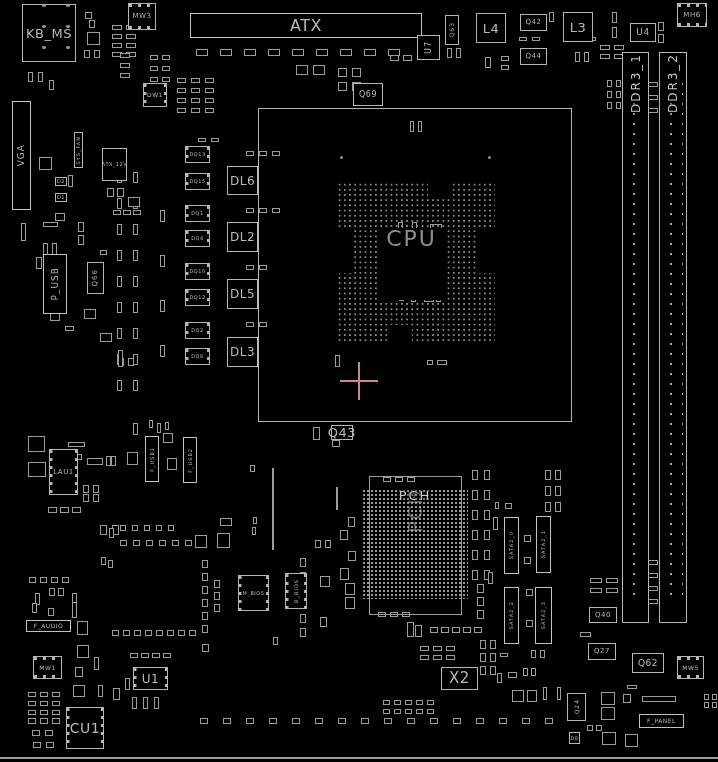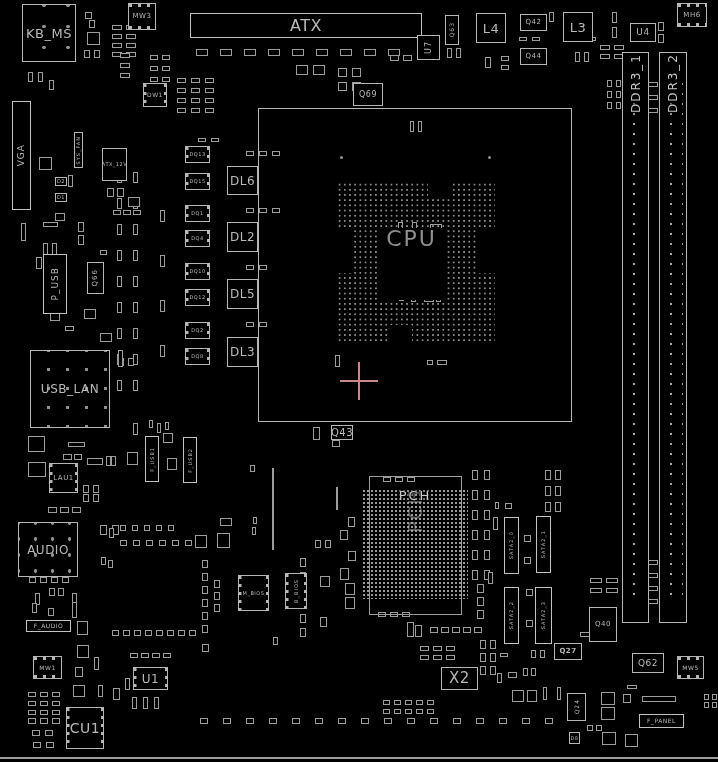--- a/index.html
+++ b/index.html
@@ -575,37 +575,31 @@
     </div>
     <div class="comp k-box" style="left: 227px; top: 279px; width: 31px; height: 30px; position: absolute;">
       <span class="lab" style="font-size: 12px;">DL5</span>
     </div>
     <div class="comp k-box" style="left: 227px; top: 337px; width: 31px; height: 30px; position: absolute;">
       <span class="lab" style="font-size: 12px;">DL3</span>
     </div>
     <div class="comp k-box" style="left: 353px; top: 83px; width: 30px; height: 23px; position: absolute;">
       <span class="lab" style="font-size: 8px;">Q69</span>
     </div>
-    <div class="comp k-dots20" style="left: 30px; top: 350px; width: 80px; height: 78px; position: absolute;">
-      <span class="lab" style="font-size: 12px;">USB_LAN</span>
-    </div>
-    <div class="comp k-chip" style="left: 49px; top: 463px; width: 29px; height: 30px; position: absolute;">
+    <div class="comp k-chip" style="left: 49px; top: 449px; width: 29px; height: 46px; position: absolute;">
       <span class="lab" style="font-size: 7px;">LAU1</span>
-    </div>
-    <div class="comp k-dots18" style="left: 18px; top: 522px; width: 60px; height: 55px; position: absolute;">
-      <span class="lab" style="font-size: 12px;">AUDIO</span>
     </div>
     <div class="comp k-conn" style="left: 145px; top: 436px; width: 14px; height: 46px; position: absolute;">
       <span class="lab vlab" style="font-size: 5px;">F_USB1</span>
     </div>
     <div class="comp k-conn" style="left: 183px; top: 437px; width: 14px; height: 46px; position: absolute;">
       <span class="lab vlab" style="font-size: 5px;">F_USB2</span>
     </div>
     <div class="comp k-box" style="left: 331px; top: 425px; width: 22px; height: 15px; position: absolute;">
-      <span class="lab" style="font-size: 10px;">Q43</span>
+      <span class="lab" style="font-size: 13px;">Q43</span>
     </div>
     <div class="comp k-chip" style="left: 238px; top: 575px; width: 31px; height: 36px; position: absolute;">
       <span class="lab" style="font-size: 5px;">M_BIOS</span>
     </div>
     <div class="comp k-chip" style="left: 285px; top: 573px; width: 22px; height: 36px; position: absolute;">
       <span class="lab vlab" style="font-size: 5px;">B_BIOS</span>
     </div>
     <div class="comp k-conn" style="left: 26px; top: 620px; width: 45px; height: 12px; position: absolute;">
       <span class="lab" style="font-size: 6px;">F_AUDIO</span>
     </div>
@@ -626,24 +620,24 @@
     </div>
     <div class="comp k-conn" style="left: 536px; top: 516px; width: 15px; height: 57px; position: absolute;">
       <span class="lab vlab" style="font-size: 5px;">SATA2_1</span>
     </div>
     <div class="comp k-conn" style="left: 504px; top: 587px; width: 15px; height: 57px; position: absolute;">
       <span class="lab vlab" style="font-size: 5px;">SATA2_2</span>
     </div>
     <div class="comp k-conn" style="left: 535px; top: 587px; width: 17px; height: 57px; position: absolute;">
       <span class="lab vlab" style="font-size: 5px;">SATA2_3</span>
     </div>
-    <div class="comp k-box" style="left: 589px; top: 607px; width: 28px; height: 35px; position: absolute;">
+    <div class="comp k-box" style="left: 589px; top: 607px; width: 28px; height: 16px; position: absolute;">
       <span class="lab" style="font-size: 7px;">Q40</span>
     </div>
-    <div class="comp k-box" style="left: 554px; top: 643px; width: 28px; height: 17px; position: absolute; font-weight: bold;">
+    <div class="comp k-box" style="left: 588px; top: 643px; width: 28px; height: 17px; position: absolute;">
       <span class="lab" style="font-size: 7px;">Q27</span>
     </div>
     <div class="comp k-box" style="left: 632px; top: 653px; width: 32px; height: 20px; position: absolute;">
       <span class="lab" style="font-size: 9px;">Q62</span>
     </div>
     <div class="comp k-hole" style="left: 677px; top: 656px; width: 27px; height: 23px; position: absolute;">
       <span class="lab" style="font-size: 6px;">MW5</span>
     </div>
     <div class="comp k-box" style="left: 567px; top: 693px; width: 19px; height: 28px; position: absolute;">
       <span class="lab vlab" style="font-size: 6px;">Q24</span>

